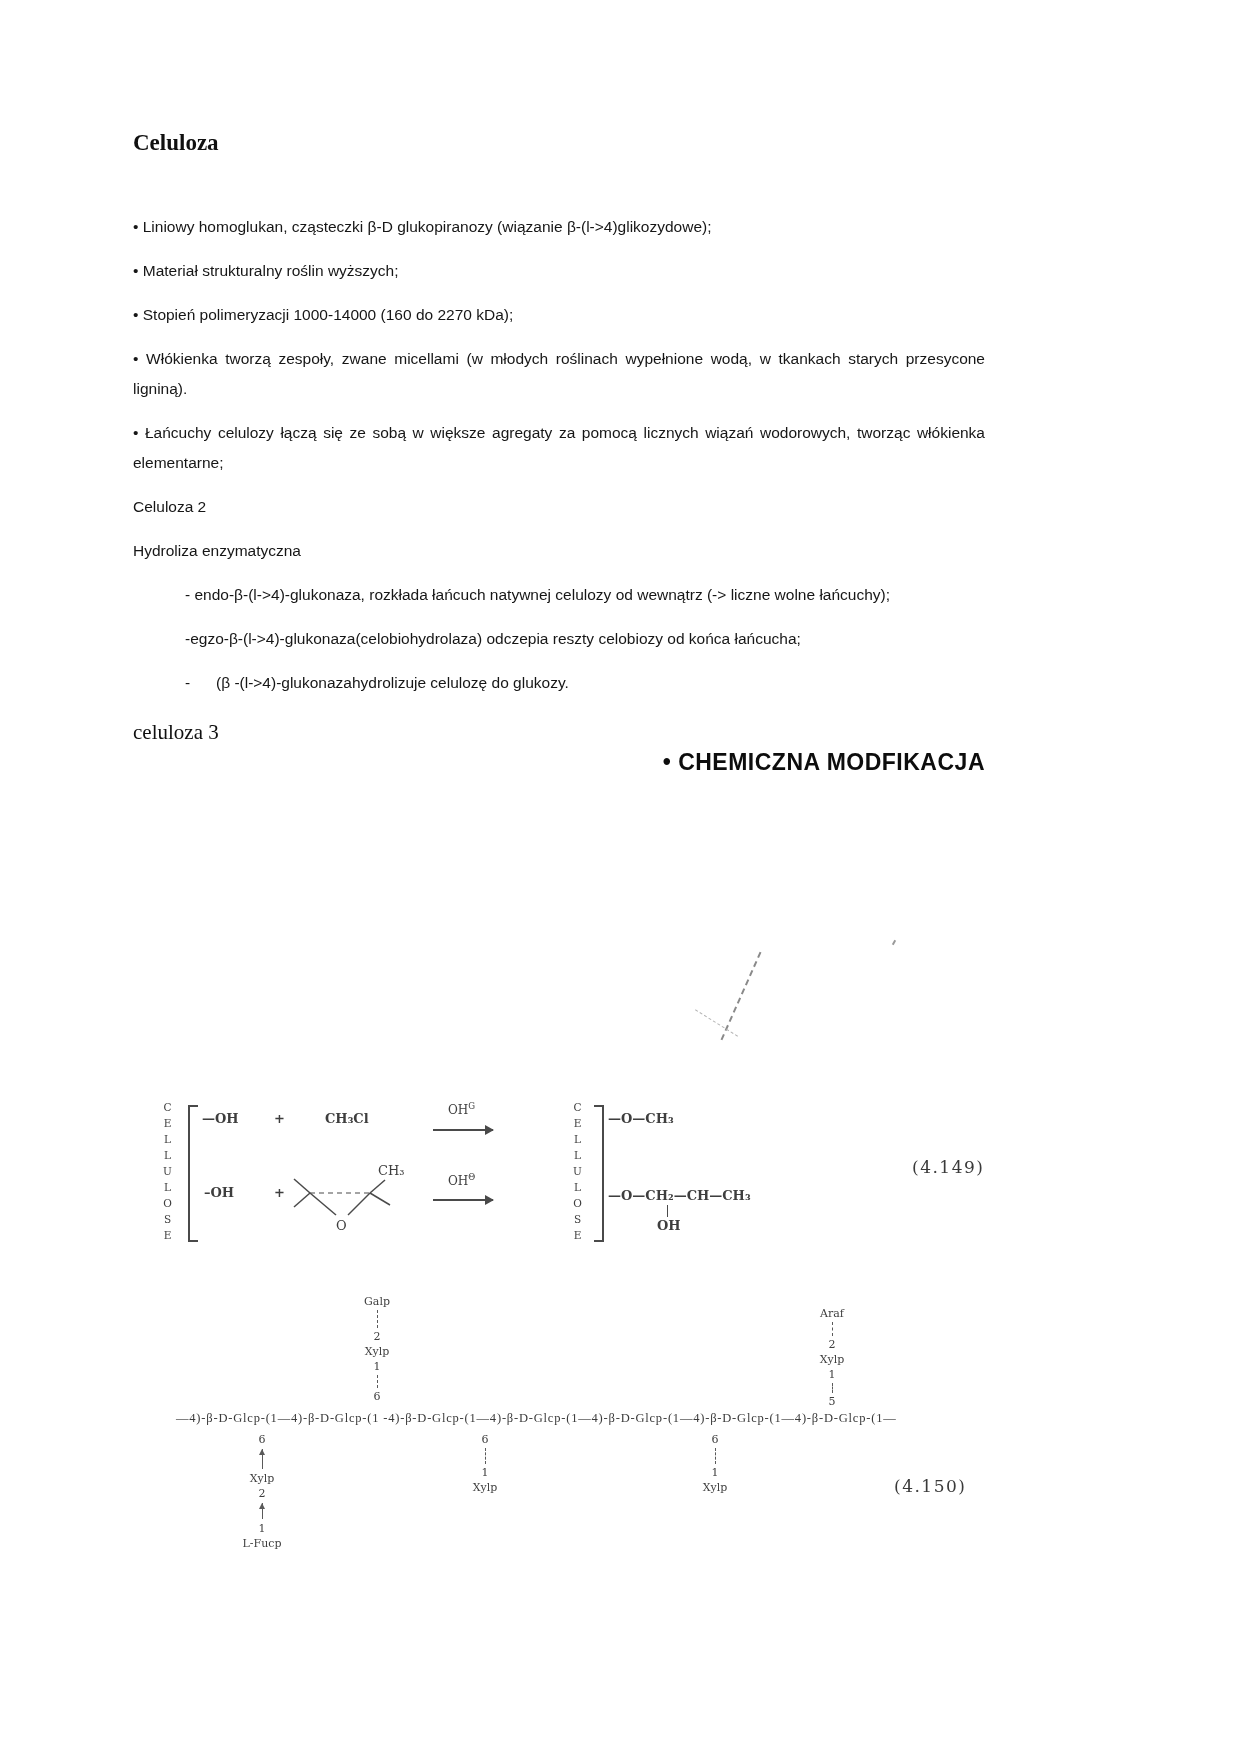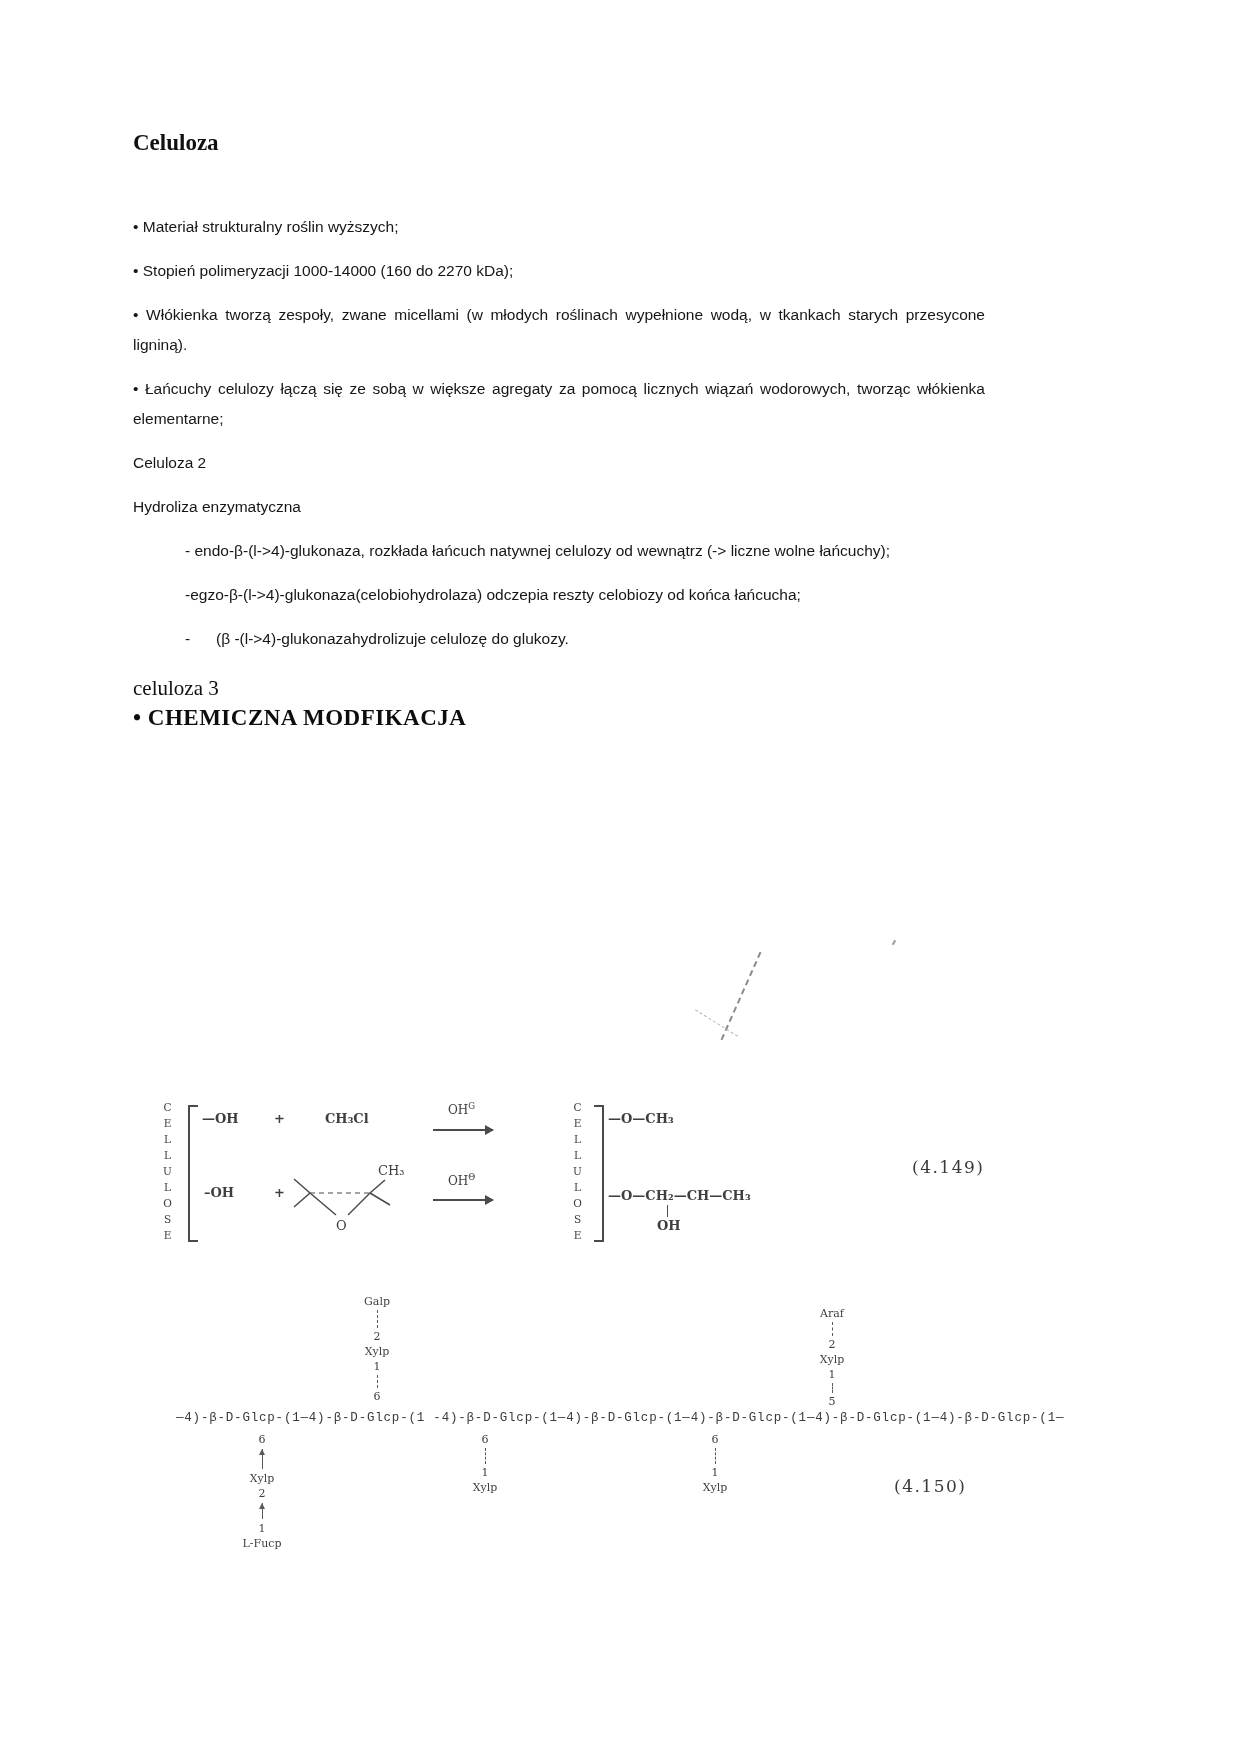--- a/index.html
+++ b/index.html
@@ -12,21 +12,21 @@
            margin:0 0 56px 0; color:#101010; }
   .body-p { font-size:15.5px; line-height:30px; margin:0 0 14px 0; }
   .just { text-align:justify; }
   .ind-hang { padding-left:72px; text-indent:-20px; }
   .ind { padding-left:52px; }
   .pre { white-space:pre-wrap; }
   .narrow { width:746px; }
   .sec3 { font-family:"Liberation Serif", serif; font-weight:normal; font-size:21px;
           margin:22px 0 4px 0; color:#101010; }
   .mod-h { font-size:23px; font-weight:bold; letter-spacing:0.5px; margin:0 0 26px 0;
-           font-family:Liberation Serif, serif; color:#0d0d0d; }
+           font-family:Liberation Sans, sans-serif; color:#0d0d0d;text-align:right; }
 
   
   .abs { position:absolute; }
   .figtext { font-family:"DejaVu Serif","DejaVu Sans",serif; color:#3e3e3e; line-height:1; }
   .fig { position:absolute; }
   .vword { writing-mode:vertical-rl; text-orientation:upright; font-size:10.5px;
            letter-spacing:4px; line-height:1; color:#3e3e3e;
            font-family:"DejaVu Serif","DejaVu Sans",serif; }
   .lbracket { width:8px; height:133px; border-left:2px solid #4a4a4a;
               border-top:2px solid #4a4a4a; border-bottom:2px solid #4a4a4a; }
@@ -50,31 +50,32 @@
   .speck { left:893px; top:940px; width:2px; height:5px; background:#9a9a9a; transform:rotate(30deg); }
 
   
   .branchcol { position:absolute; display:flex; flex-direction:column; align-items:center;
                font-family:"DejaVu Serif","DejaVu Sans",serif; font-size:11px;
                color:#3e3e3e; line-height:15px; width:52px; }
   .conn { width:0; border-left:1px dashed #5a5a5a; margin:1px 0; }
   .connu { position:relative; width:0; border-left:1px solid #5a5a5a; margin:2px 0; }
   .connu::before { content:""; position:absolute; top:-3px; left:-4px; width:0; height:0;
                    border:3.5px solid transparent; border-bottom:6px solid #5a5a5a; }
-  .chain { font-family:Liberation Mono, monospace; font-size:12.5px;
+  .chain { font-family:Liberation Serif, serif; font-size:12.5px;
            letter-spacing:0.8px; color:#3a3a3a; white-space:nowrap; }
 </style>
 </head>
 <body>
 
 <div class="page">
 
   <div class="textcol">
     <h1 class="title">Celuloza</h1>
 
+    <p class="body-p">• Liniowy homoglukan, cząsteczki β-D glukopiranozy (wiązanie β-(l-&gt;4)glikozydowe);</p>
     <p class="body-p">• Materiał strukturalny roślin wyższych;</p>
     <p class="body-p">• Stopień polimeryzacji 1000-14000 (160 do 2270 kDa);</p>
     <p class="body-p just">• Włókienka tworzą zespoły, zwane micellami (w młodych roślinach wypełnione wodą, w tkankach starych przesycone ligniną).</p>
     <p class="body-p just">• Łańcuchy celulozy łączą się ze sobą w większe agregaty za pomocą licznych wiązań wodorowych, tworząc włókienka elementarne;</p>
 
     <p class="body-p">Celuloza 2</p>
     <p class="body-p">Hydroliza enzymatyczna</p>
 
     <p class="body-p just ind-hang narrow">- endo-β-(l-&gt;4)-glukonaza, rozkłada łańcuch natywnej celulozy od wewnątrz (-&gt; liczne wolne łańcuchy);</p>
     <p class="body-p ind">-egzo-β-(l-&gt;4)-glukonaza(celobiohydrolaza) odczepia reszty celobiozy od końca łańcucha;</p>

